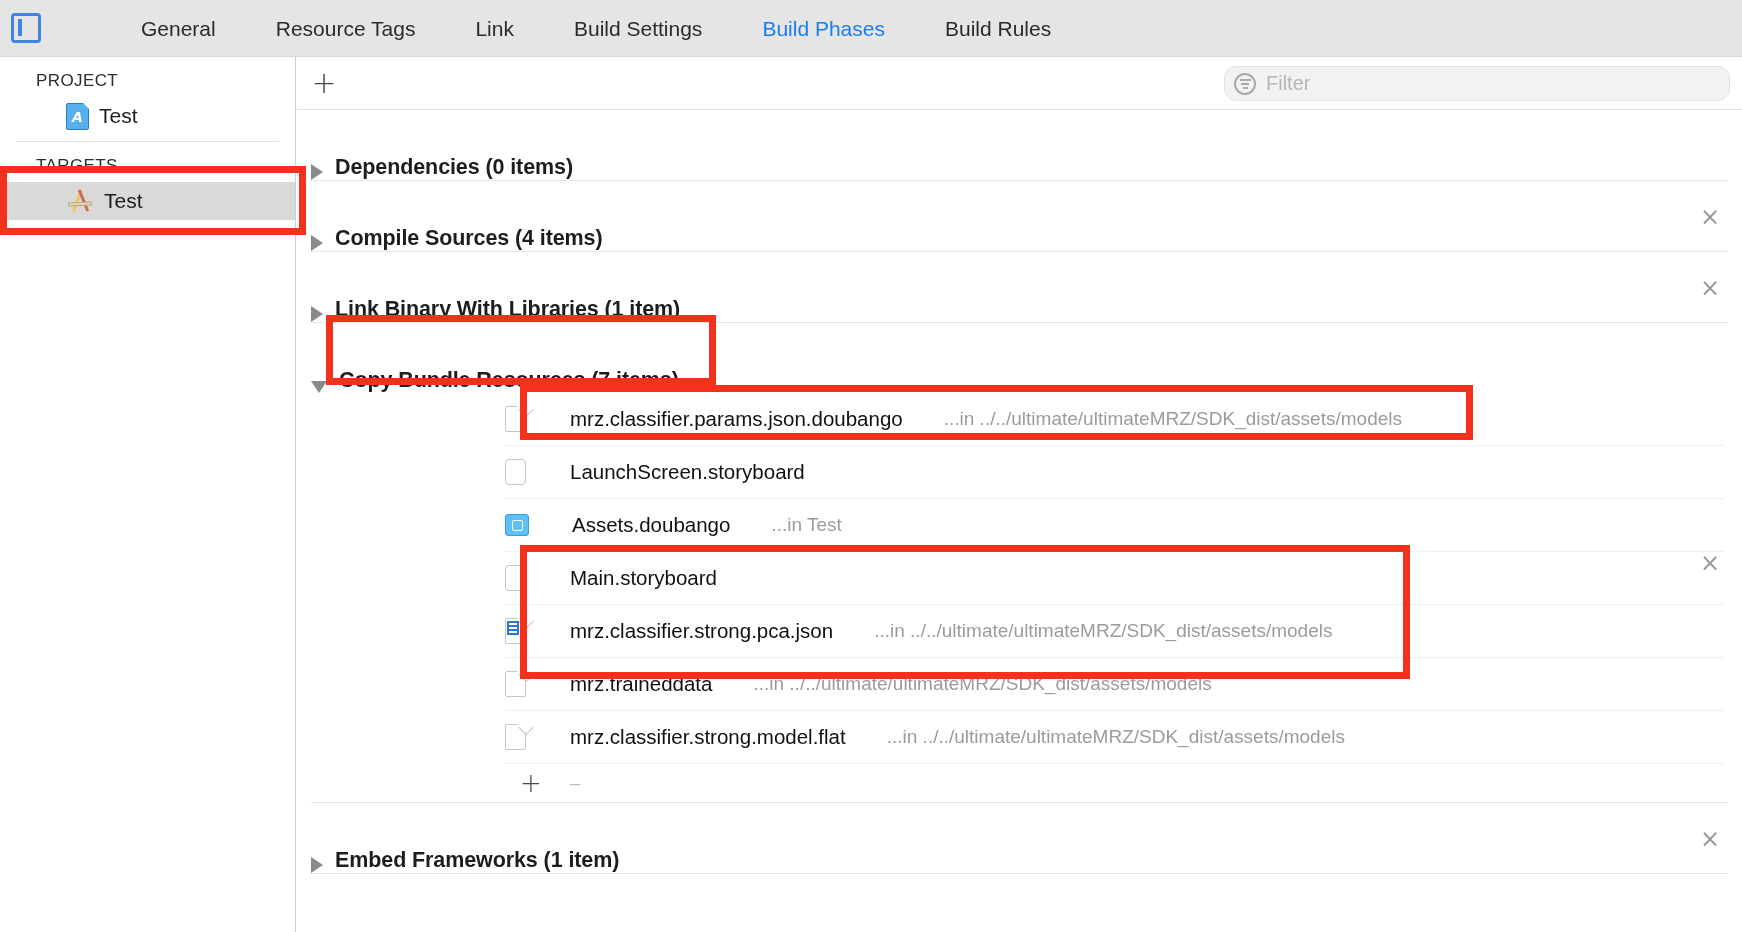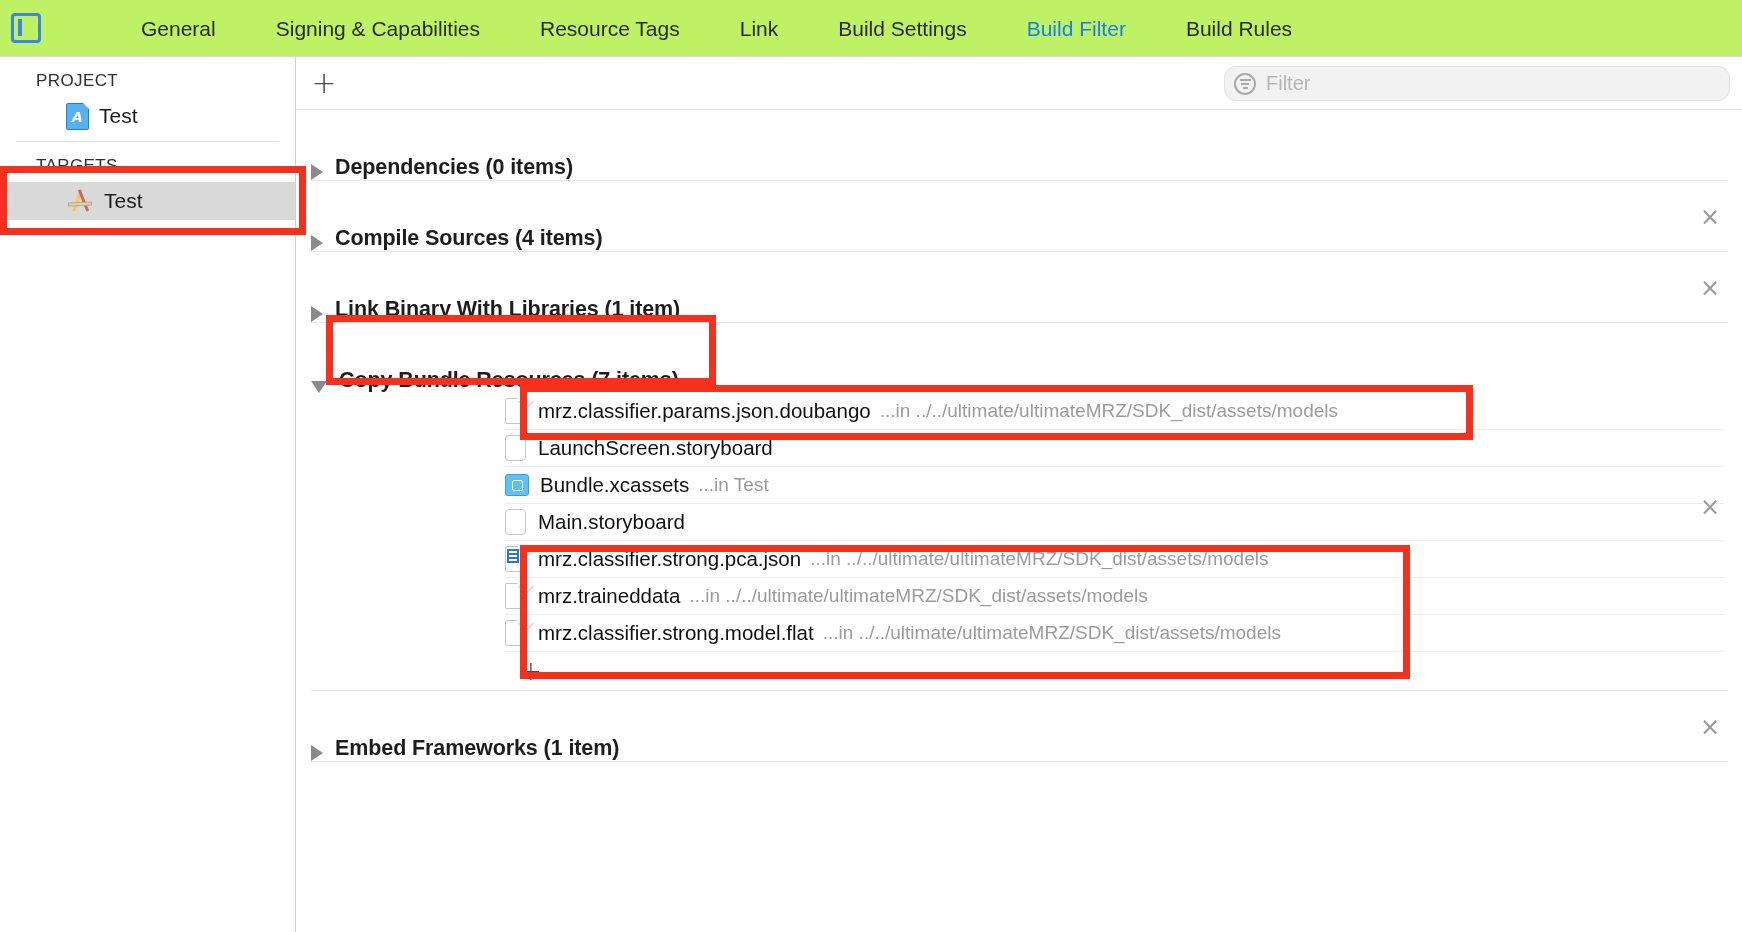--- a/index.html
+++ b/index.html
@@ -8,21 +8,21 @@
     font-family: "Liberation Sans", sans-serif;
     background: #ffffff;
     overflow: hidden;
     -webkit-font-smoothing: antialiased;
   }
   #app { position: relative; width: 1742px; height: 932px; background: #fff; }
 
   
   .tabbar {
     position: absolute; left: 0; top: 0; width: 1742px; height: 57px;
-    background: #bef264;
+    background: #e5e5e5;
     border-bottom: 1px solid #d8d8d8;
     display: flex; align-items: center;
   }
   .sidebar-toggle {
     width: 30px; height: 30px; margin-left: 11px;
     border: 3px solid #3f86e0; border-radius: 4px;
     position: relative; flex: none; cursor: pointer;
   }
   .sidebar-toggle i {
     position: absolute; left: 4px; top: 3px; width: 4px; height: 17px;
@@ -143,22 +143,22 @@
   .phase-close {
     position: absolute; right: 22px; top: 50%; transform: translateY(-50%);
     font-size: 24px; color: #9a9a9a; font-family: "DejaVu Sans", sans-serif;
     cursor: pointer; line-height: 1;
   }
   .phase-rule { height: 1px; background: #e6e6e6; margin: 0 14px 0 14px; }
 
   
   .file-list { padding-left: 208px; padding-right: 18px; }
   .file-row {
-    display: flex; align-items: center; height: 37px;
-    border-bottom: 1px solid #eeeeee; cursor: default;
+    display: flex; align-items: center; height: 53px;
+    border-bottom: 1px solid #eeeeee; cursor: default; gap: 32px;
   }
   .file-name { font-size: 20.5px; color: #111111; white-space: nowrap; }
   .file-path { font-size: 19px; color: #9b9b9b; margin-left: 9px; white-space: nowrap; }
 
   .icon-file {
     width: 21px; height: 26px; flex: none; position: relative; margin-right: 12px;
     background: #ffffff; border: 1px solid #c6c6c6; border-radius: 2px;
   }
   .icon-file::after {
     content: ""; position: absolute; right: -1px; top: -1px;
@@ -208,25 +208,24 @@
 <body>
 
 <div id="app">
 
   <div class="tabbar">
     <div class="sidebar-toggle">
       <i></i>
     </div>
     <div class="tabs">
       <div class="tab">General</div>
-      <div class="tab">Signing &amp; Capabilities</div>
       <div class="tab">Resource Tags</div>
       <div class="tab">Link</div>
       <div class="tab">Build Settings</div>
-      <div class="tab active">Build Filter</div>
+      <div class="tab active">Build Phases</div>
       <div class="tab">Build Rules</div>
     </div>
   </div>
 
   <div class="sidebar">
     <div class="group-label">PROJECT</div>
     <div class="nav-row">
       <span class="icon-proj">
           <i>A</i>
         </span>
@@ -301,21 +300,21 @@
           </div>
           <div class="file-row">
             <span class="icon-file plain"></span>
             <span class="file-name">LaunchScreen.storyboard</span>
             <span class="file-path"></span>
           </div>
           <div class="file-row">
             <span class="icon-assets">
                 <i></i>
               </span>
-            <span class="file-name">Bundle.xcassets</span>
+            <span class="file-name">Assets.doubango</span>
             <span class="file-path">...in Test</span>
           </div>
           <div class="file-row">
             <span class="icon-file plain"></span>
             <span class="file-name">Main.storyboard</span>
             <span class="file-path"></span>
           </div>
           <div class="file-row">
             <span class="icon-file json">
                 <i></i>

